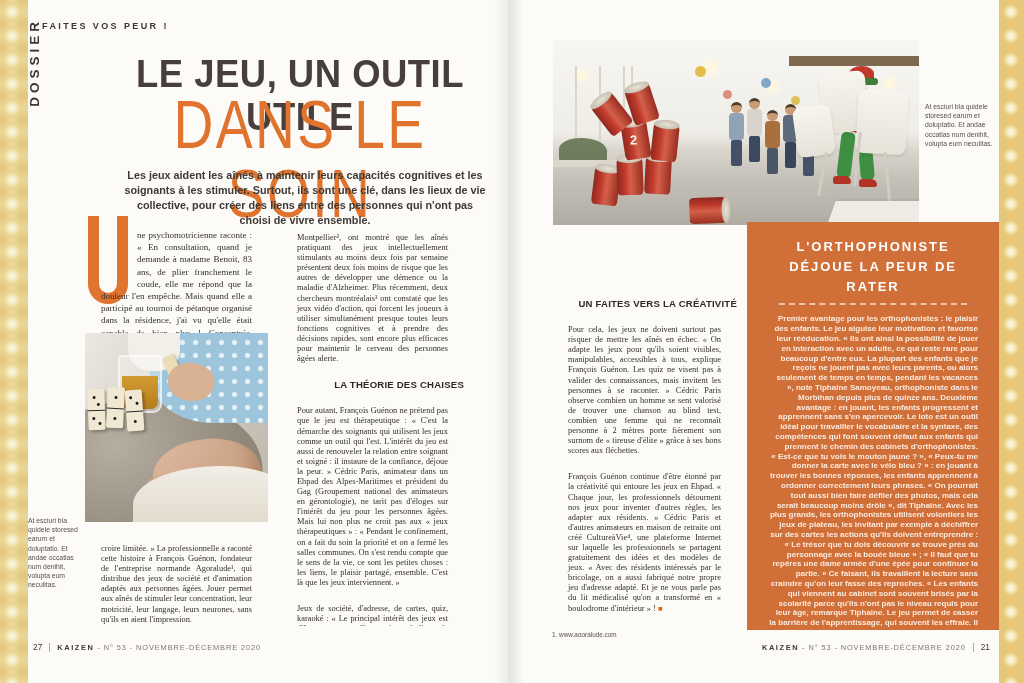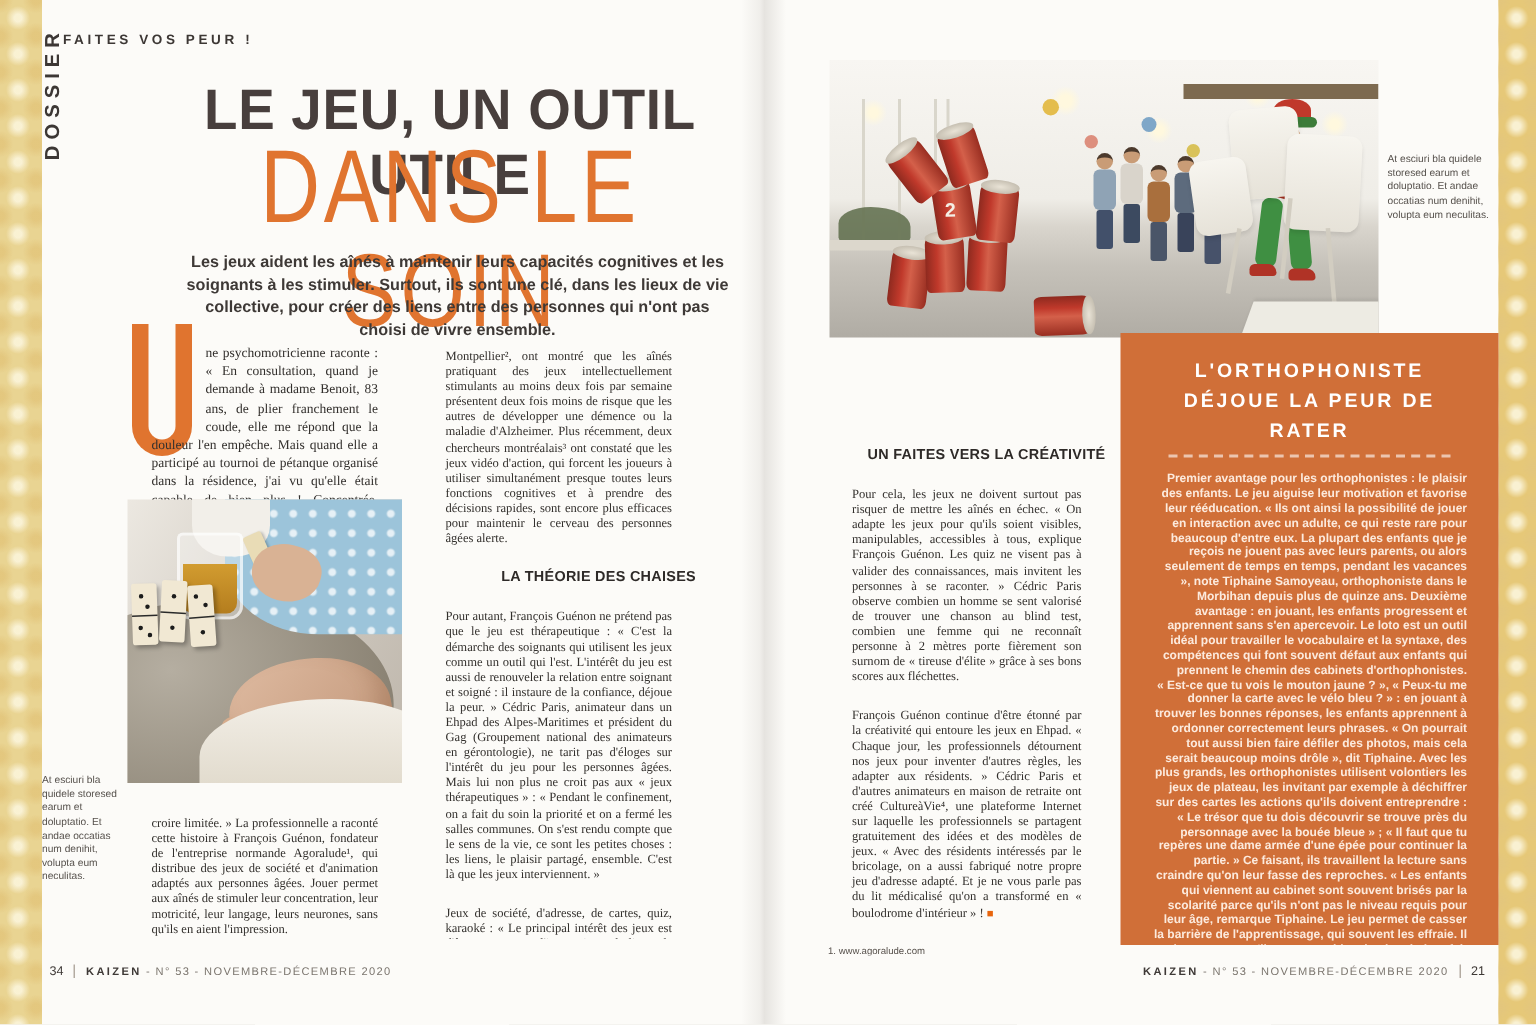--- a/index.html
+++ b/index.html
@@ -308,19 +308,19 @@
       <div>DÉJOUE LA PEUR DE RATER</div>
     </div>
     <div class="obox-divider"></div>
     <div class="obox-body">
       <p>Premier avantage pour les orthophonistes : le plaisir des enfants. Le jeu aiguise leur motivation et favorise leur rééducation. « Ils ont ainsi la possibilité de jouer en interaction avec un adulte, ce qui reste rare pour beaucoup d'entre eux. La plupart des enfants que je reçois ne jouent pas avec leurs parents, ou alors seulement de temps en temps, pendant les vacances », note Tiphaine Samoyeau, orthophoniste dans le Morbihan depuis plus de quinze ans. Deuxième avantage : en jouant, les enfants progressent et apprennent sans s'en apercevoir. Le loto est un outil idéal pour travailler le vocabulaire et la syntaxe, des compétences qui font souvent défaut aux enfants qui prennent le chemin des cabinets d'orthophonistes.</p>
       <p>« Est-ce que tu vois le mouton jaune ? », « Peux-tu me donner la carte avec le vélo bleu ? » : en jouant à trouver les bonnes réponses, les enfants apprennent à ordonner correctement leurs phrases. « On pourrait tout aussi bien faire défiler des photos, mais cela serait beaucoup moins drôle », dit Tiphaine. Avec les plus grands, les orthophonistes utilisent volontiers les jeux de plateau, les invitant par exemple à déchiffrer sur des cartes les actions qu'ils doivent entreprendre : « Le trésor que tu dois découvrir se trouve près du personnage avec la bouée bleue » ; « Il faut que tu repères une dame armée d'une épée pour continuer la partie. » Ce faisant, ils travaillent la lecture sans craindre qu'on leur fasse des reproches. « Les enfants qui viennent au cabinet sont souvent brisés par la scolarité parce qu'ils n'ont pas le niveau requis pour leur âge, remarque Tiphaine. Le jeu permet de casser la barrière de l'apprentissage, qui souvent les effraie. Il leur montre qu'ils sont capables de réussir, leur fait comprendre qu'ils peuvent être bons à quelque chose. » Dans le jeu, on a le droit de perdre, de recommencer ou de passer la main. On a moins peur de l'échec, ce qui est fondamental pour grandir sereinement.</p>
     </div>
   </div>
 
   <div class="footer footer-left">
-    <span class="pagenum">34</span><span class="fsep"></span><span class="mag">KAIZEN</span> <span>- N° 53 - NOVEMBRE-DÉCEMBRE 2020</span>
+    <span class="pagenum">27</span><span class="fsep"></span><span class="mag">KAIZEN</span> <span>- N° 53 - NOVEMBRE-DÉCEMBRE 2020</span>
   </div>
   <div class="footer footer-right">
     <span class="mag">KAIZEN</span> <span>- N° 53 - NOVEMBRE-DÉCEMBRE 2020</span><span class="fsep"></span><span class="pagenum">21</span>
   </div>
 
 </div>
 
 </body></html>

